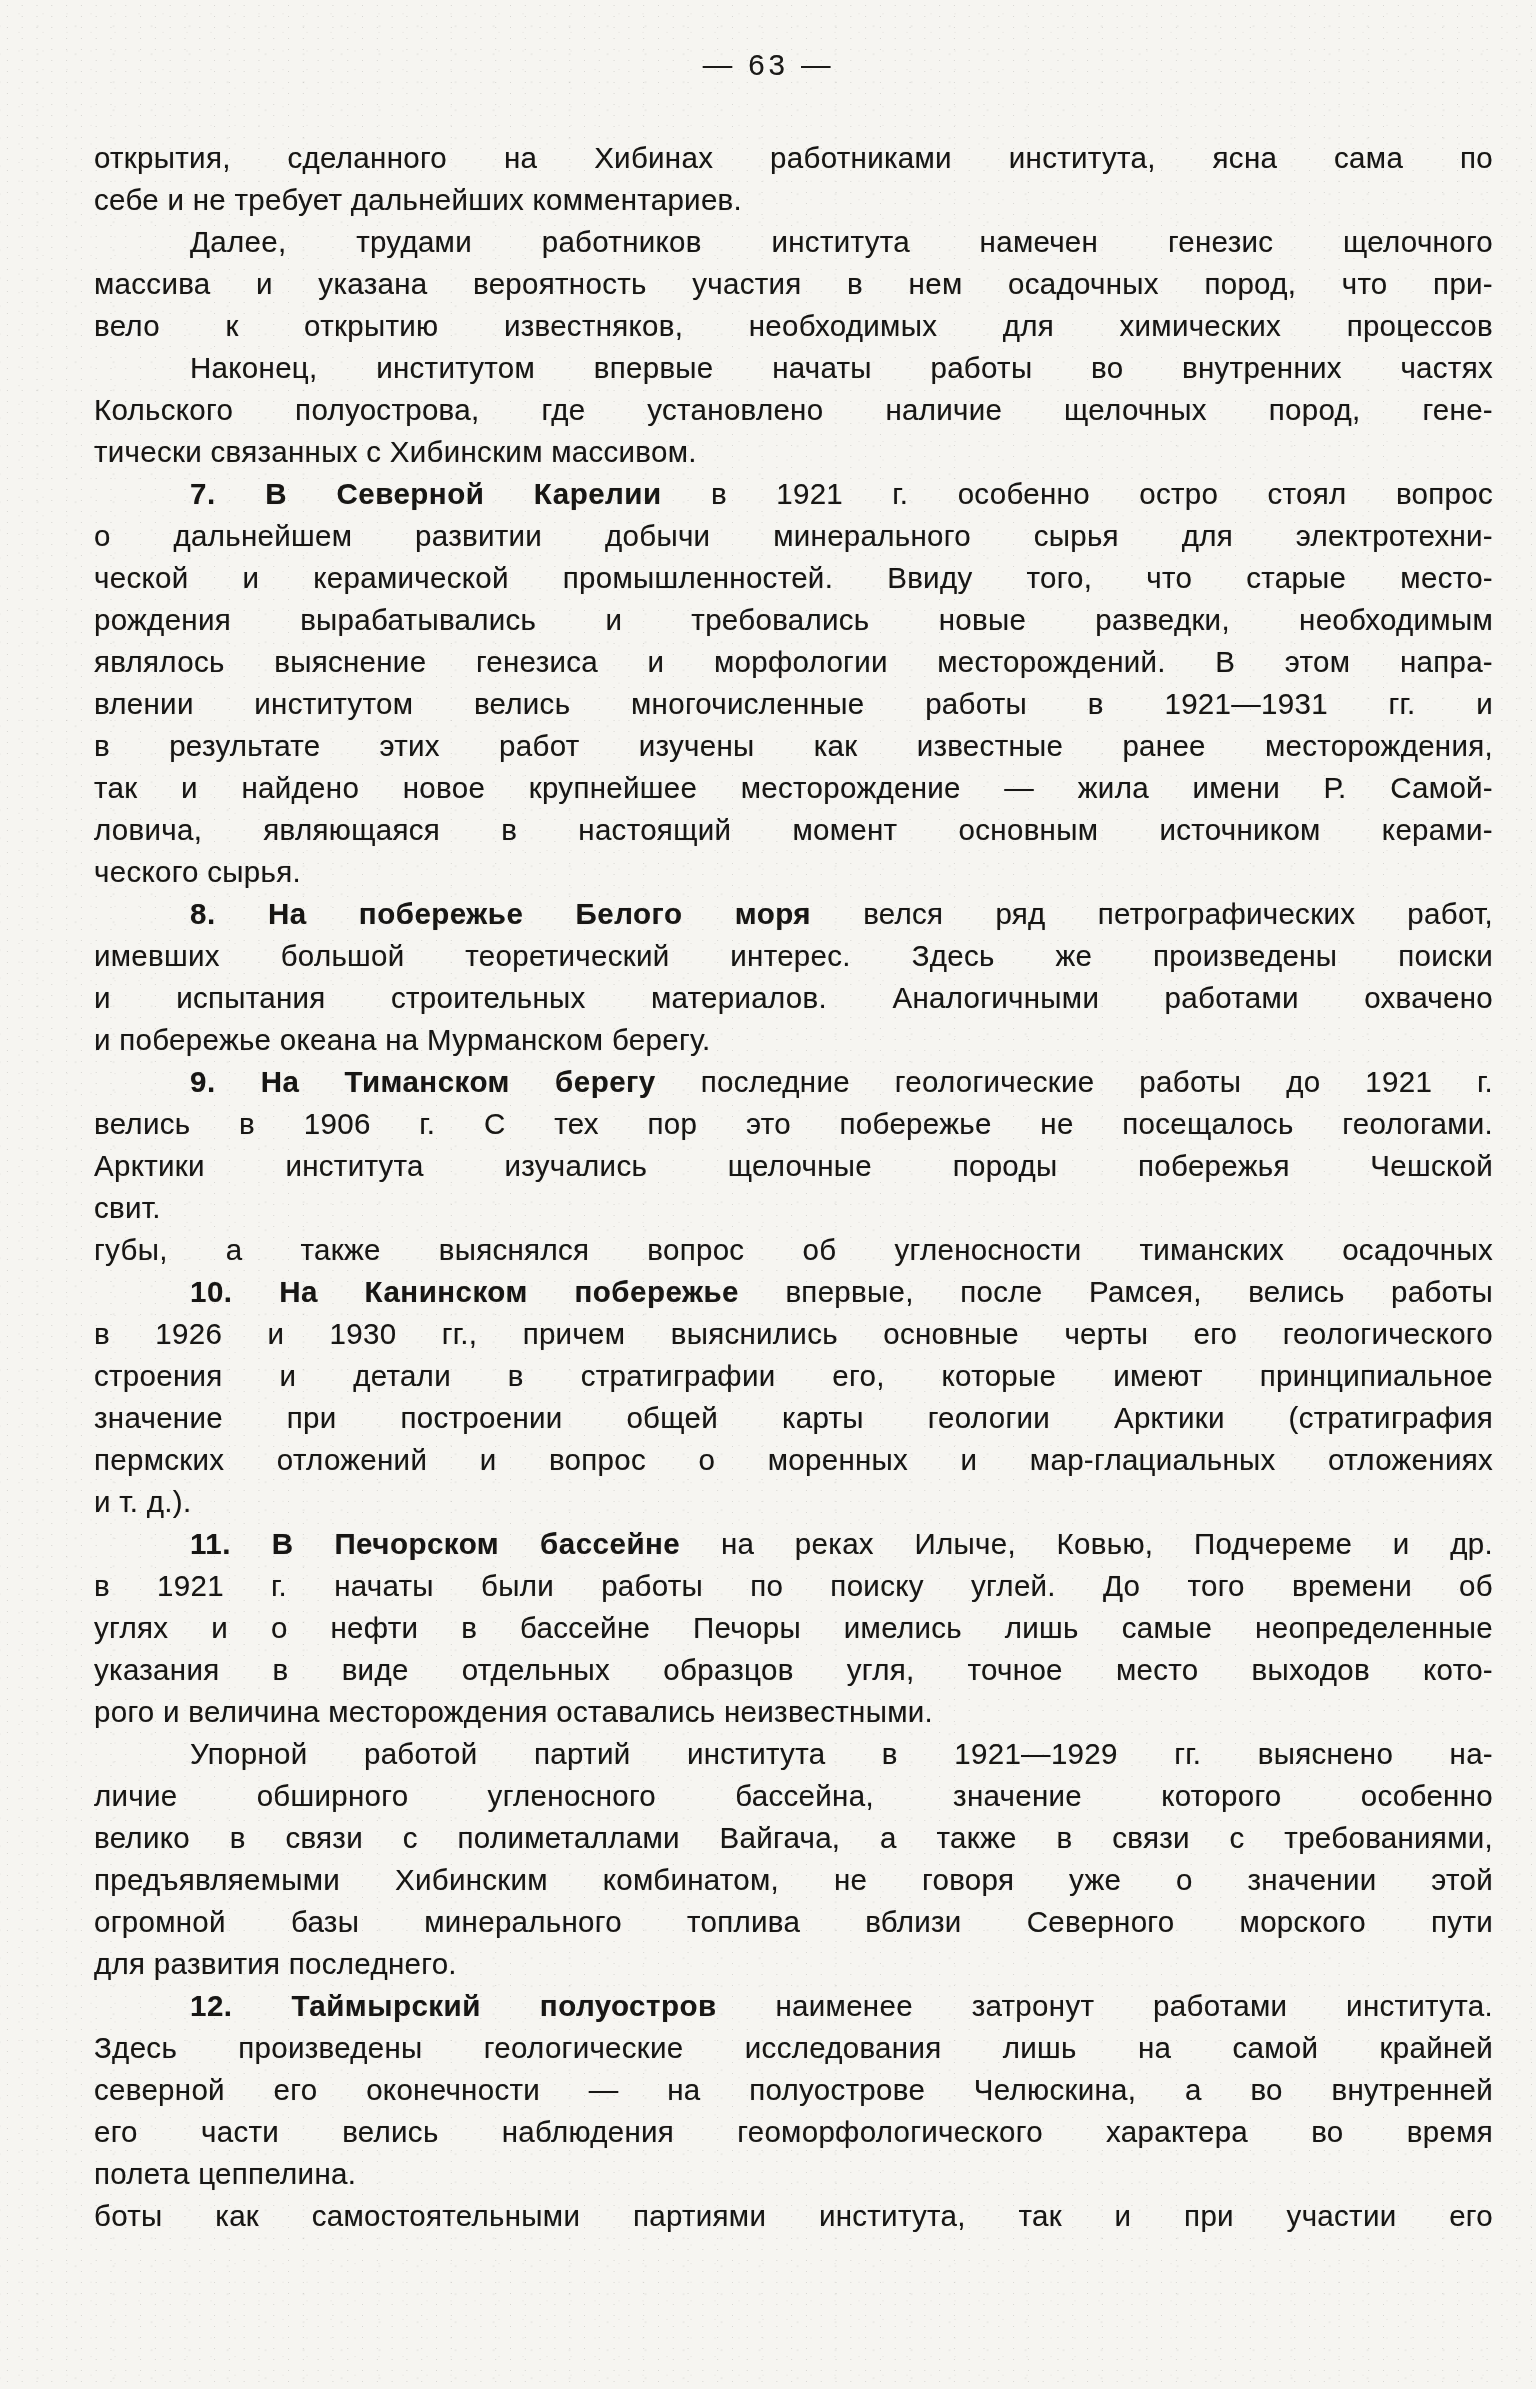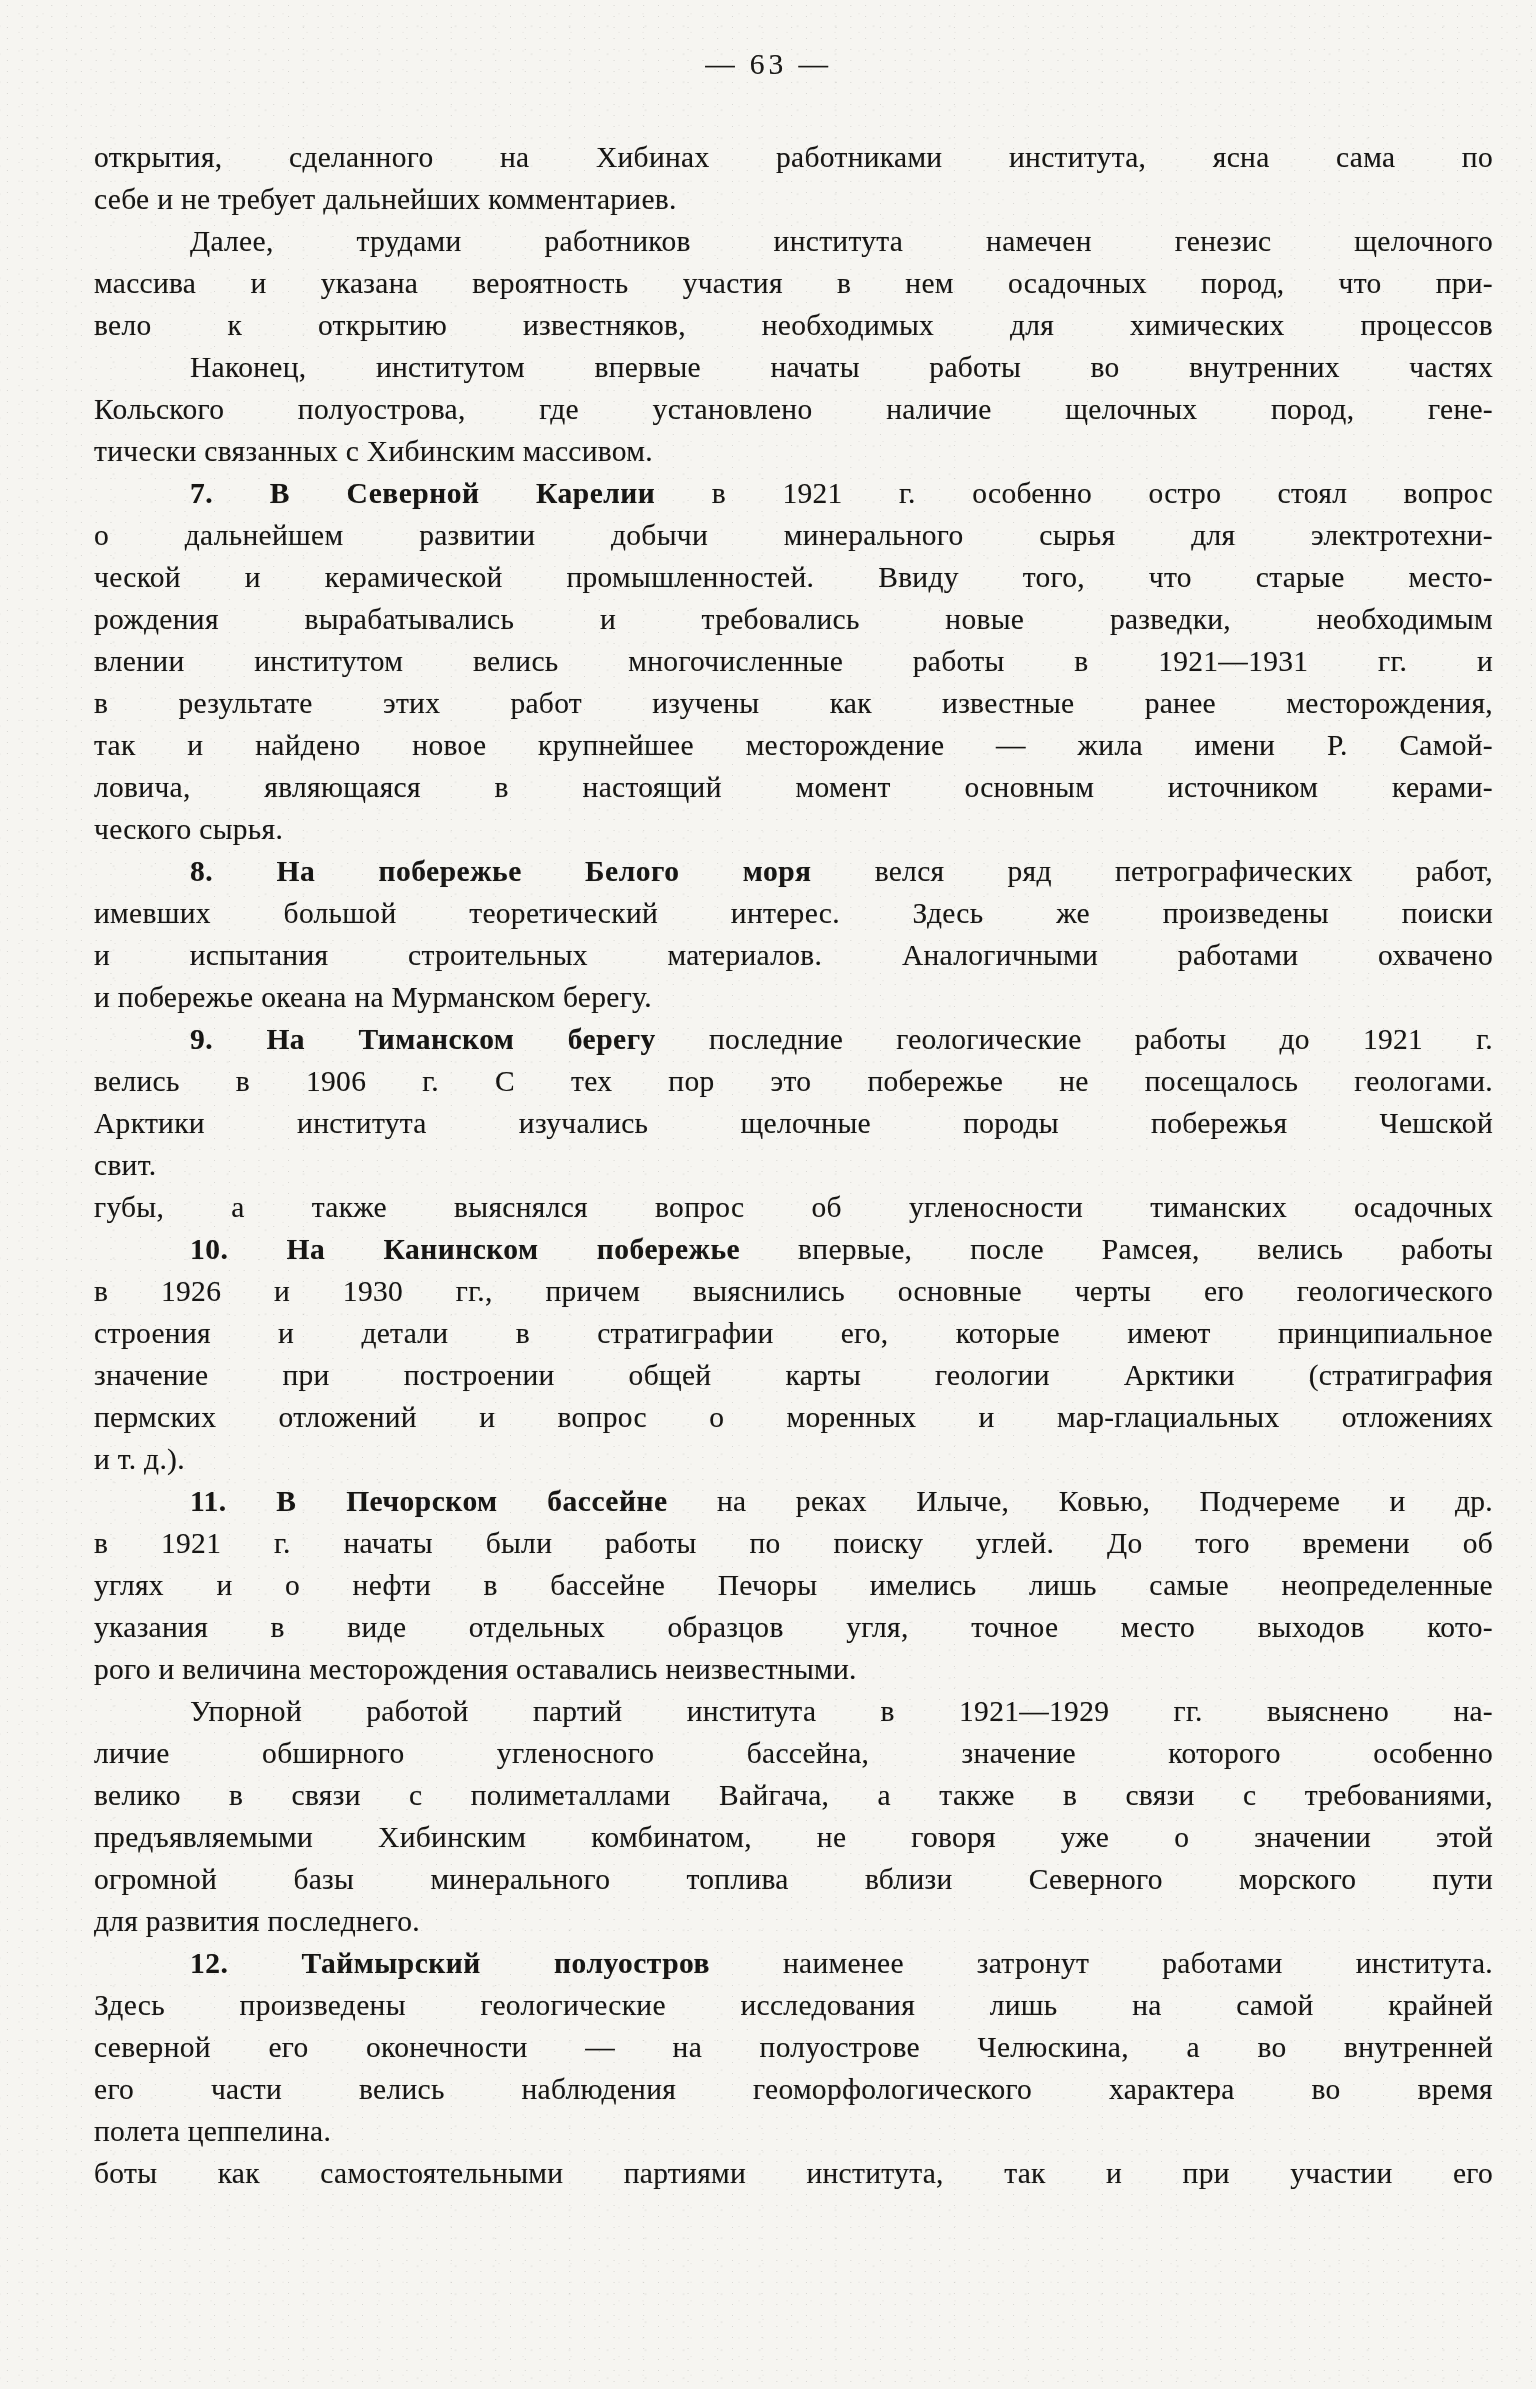--- a/index.html
+++ b/index.html
@@ -13,21 +13,21 @@
     height: 2389px;
     margin: 0 auto;
     background-color: #f6f5f1;
     background-image:
       radial-gradient(circle, rgba(85,83,78,0.20) 0.4px, transparent 0.8px),
       radial-gradient(circle, rgba(120,117,110,0.16) 0.3px, transparent 0.7px),
       radial-gradient(circle, rgba(60,60,56,0.10) 0.5px, transparent 1px);
     background-size: 14.8px 11px, 24px 18.6px, 38px 28px;
     background-position: 0 0, 7px 4.5px, 18.6px 12.2px;
     overflow: hidden;
-    font-family: Liberation Serif, serif;
+    font-family: Liberation Sans, sans-serif;
     color: #171614;
   }
   .page-number {
     margin-top: 48px;
     text-align: center;
     font-size: 29.5px;
     letter-spacing: 3.9px;
     color: #1b1a18;
     text-shadow: 0 0 0.6px rgba(20,20,20,0.45);
   }
@@ -72,20 +72,21 @@
       <div class="ln i">Наконец, институтом впервые начаты работы во внутренних частях</div>
       <div class="ln">Кольского полуострова, где установлено наличие щелочных пород, гене-</div>
       <div class="ln e">тически связанных с Хибинским массивом.</div>
     </div>
 
     <div class="para">
       <div class="ln i"><b>7. В Северной Карелии</b><span> в 1921 г. особенно остро стоял вопрос</span></div>
       <div class="ln">о дальнейшем развитии добычи минерального сырья для электротехни-</div>
       <div class="ln">ческой и керамической промышленностей. Ввиду того, что старые место-</div>
       <div class="ln">рождения вырабатывались и требовались новые разведки, необходимым</div>
+      <div class="ln">являлось выяснение генезиса и морфологии месторождений. В этом напра-</div>
       <div class="ln">влении институтом велись многочисленные работы в 1921—1931 гг. и</div>
       <div class="ln">в результате этих работ изучены как известные ранее месторождения,</div>
       <div class="ln">так и найдено новое крупнейшее месторождение — жила имени Р. Самой-</div>
       <div class="ln">ловича, являющаяся в настоящий момент основным источником керами-</div>
       <div class="ln e">ческого сырья.</div>
     </div>
 
     <div class="para">
       <div class="ln i"><b>8. На побережье Белого моря</b><span> велся ряд петрографических работ,</span></div>
       <div class="ln">имевших большой теоретический интерес. Здесь же произведены поиски</div>

